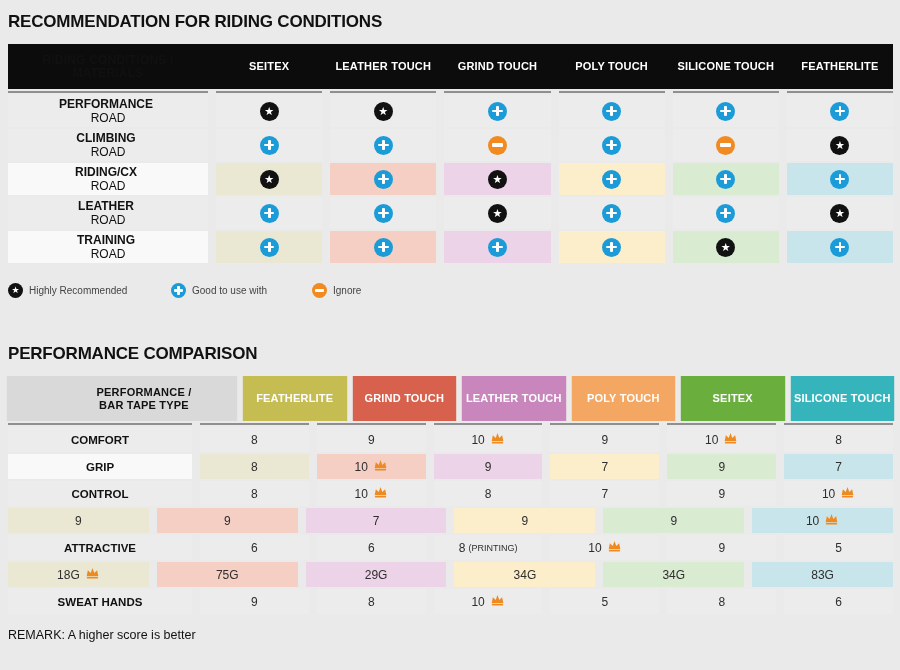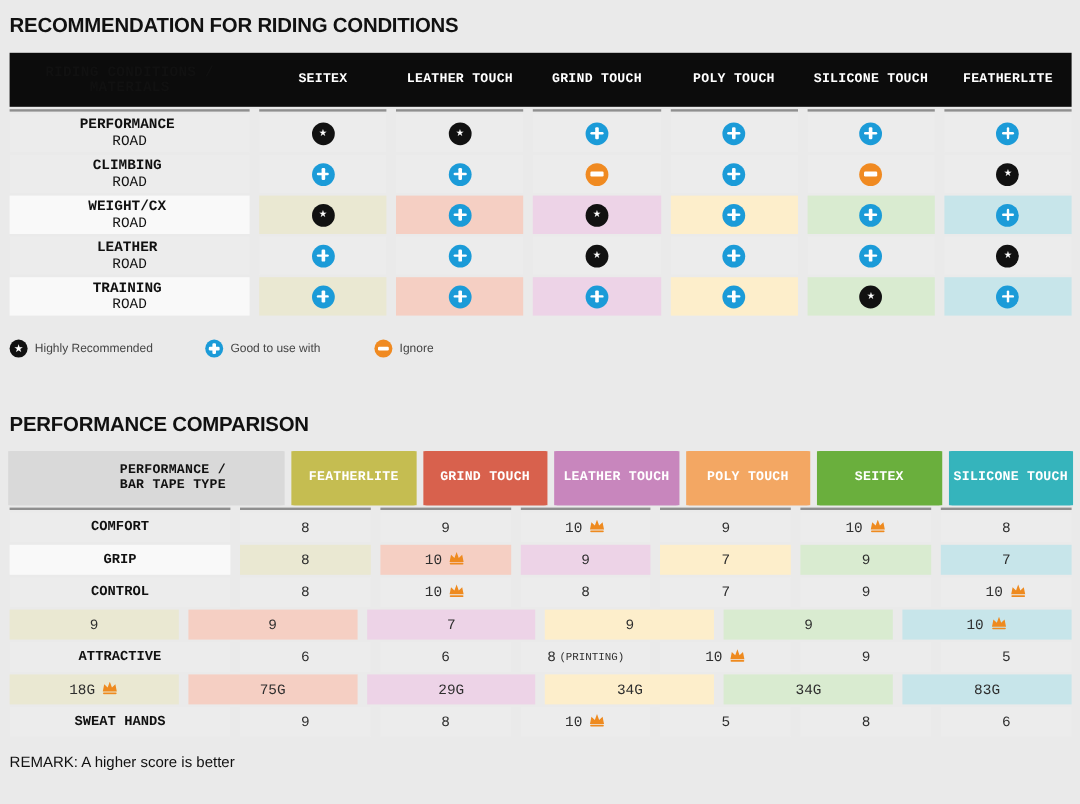--- a/index.html
+++ b/index.html
@@ -2,21 +2,21 @@
 <html><head>
 <meta charset="utf-8">
 <style>
   html,body{margin:0;padding:0;width:900px;height:670px;overflow:hidden;
     background:#eaeaea;font-family:"Liberation Sans",sans-serif;}
   .page{padding:8px 7px 0 8px;}
   h1.sec-title{font-size:17px;font-weight:bold;color:#111;margin:4px 0 12px 0;letter-spacing:-0.2px;}
   h1.sec-title.second{margin-top:46px;}
 
   .tbl{width:885px;}
-  .row{display:flex;gap:8px;margin-top:2px;font-family:Liberation Mono, monospace;}
+  .row{display:flex;gap:8px;margin-top:2px;}
   .row .cell{flex:1;display:flex;align-items:center;justify-content:center;}
   .row .label-cell{flex:0 0 200px;}
   .t2 .row .label-cell{flex:0 0 184px;}
 
   
   .t1-head{background:#0c0c0c;margin-top:0;}
   .t1-head .cell{height:45px;color:#fff;font-size:11px;font-weight:bold;
     flex-direction:column;line-height:13px;text-align:center;letter-spacing:0.2px;}
   .t1 .body-row .cell{height:32px;}
   .t1 .label-cell{font-size:12px;color:#111;flex-direction:column;}
@@ -127,21 +127,21 @@
           </div>
           <div class="cell" style="background: rgb(236, 236, 236);">
             <span class="icon minus" style="height: 19px; width: 19px; background: rgb(240, 138, 33);"></span>
           </div>
           <div class="cell" style="background: rgb(236, 236, 236);">
             <span class="icon star" style="height: 19px; width: 19px; background: rgb(17, 17, 17); font-size: 11px;">★</span>
           </div>
         </div>
         <div class="row body-row">
           <div class="cell label-cell" style="background: rgb(249, 249, 249);">
-            <span class="b">WEIGHT/CX</span>
+            <span class="b">RIDING/CX</span>
             <span>ROAD</span>
           </div>
           <div class="cell" style="background: rgb(234, 232, 210);">
             <span class="icon star" style="height: 19px; width: 19px; background: rgb(17, 17, 17); font-size: 11px;">★</span>
           </div>
           <div class="cell" style="background: rgb(245, 207, 195);">
             <span class="icon plus" style="height: 19px; width: 19px; background: rgb(27, 155, 216);"></span>
           </div>
           <div class="cell" style="background: rgb(237, 211, 231);">
             <span class="icon star" style="height: 19px; width: 19px; background: rgb(17, 17, 17); font-size: 11px;">★</span>

